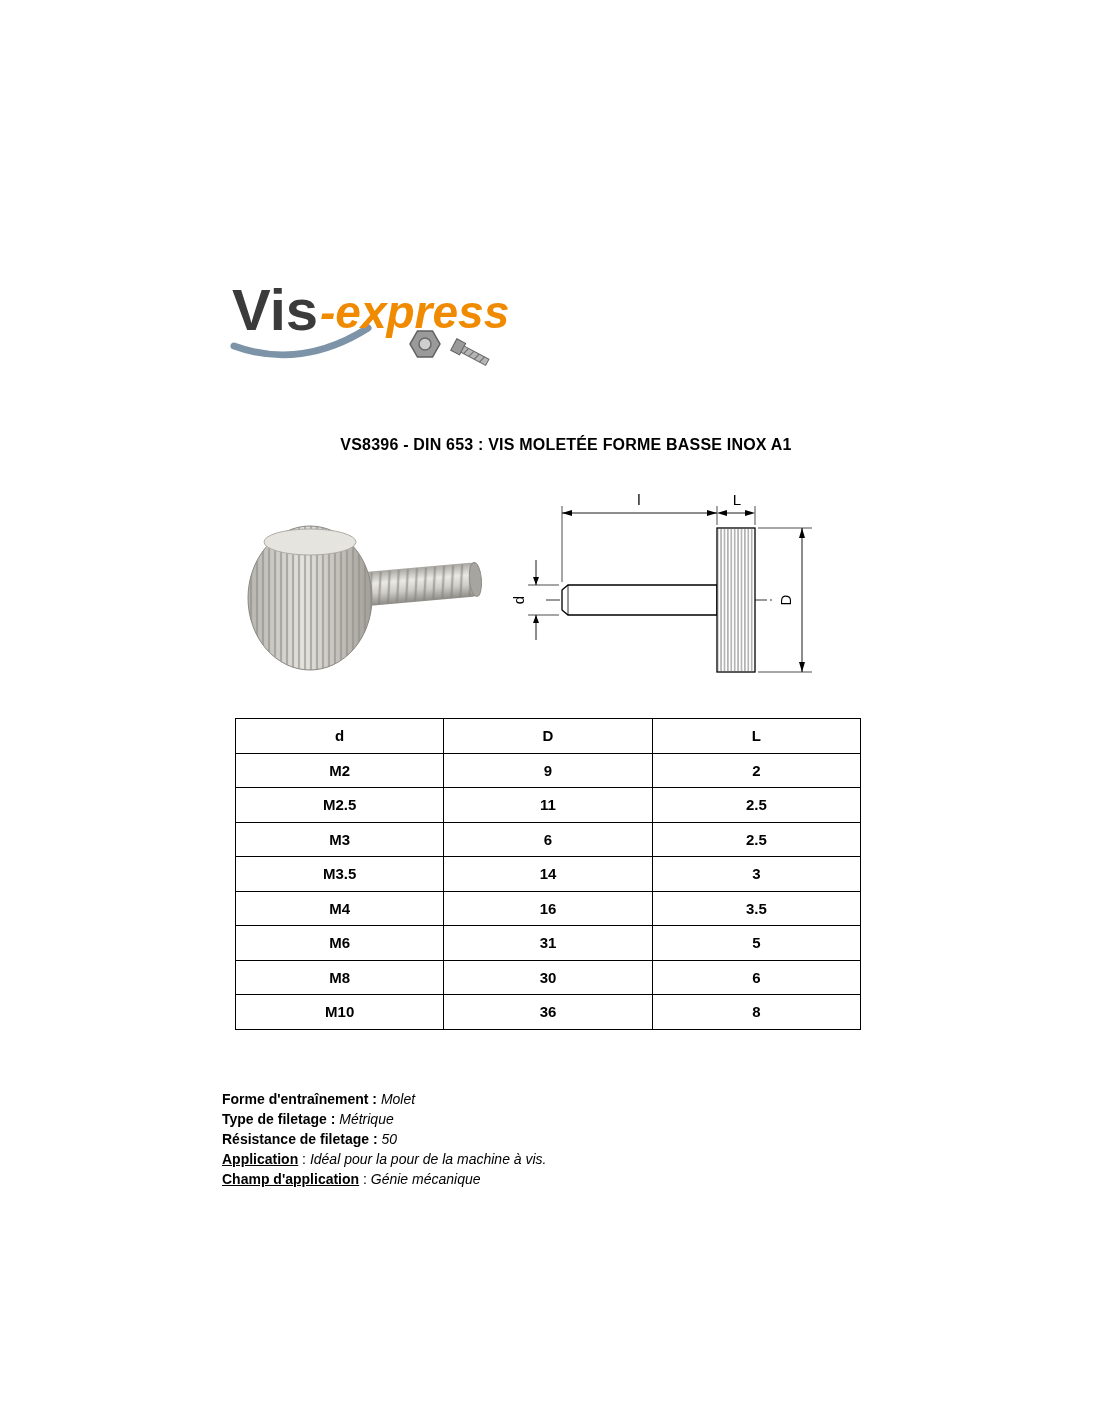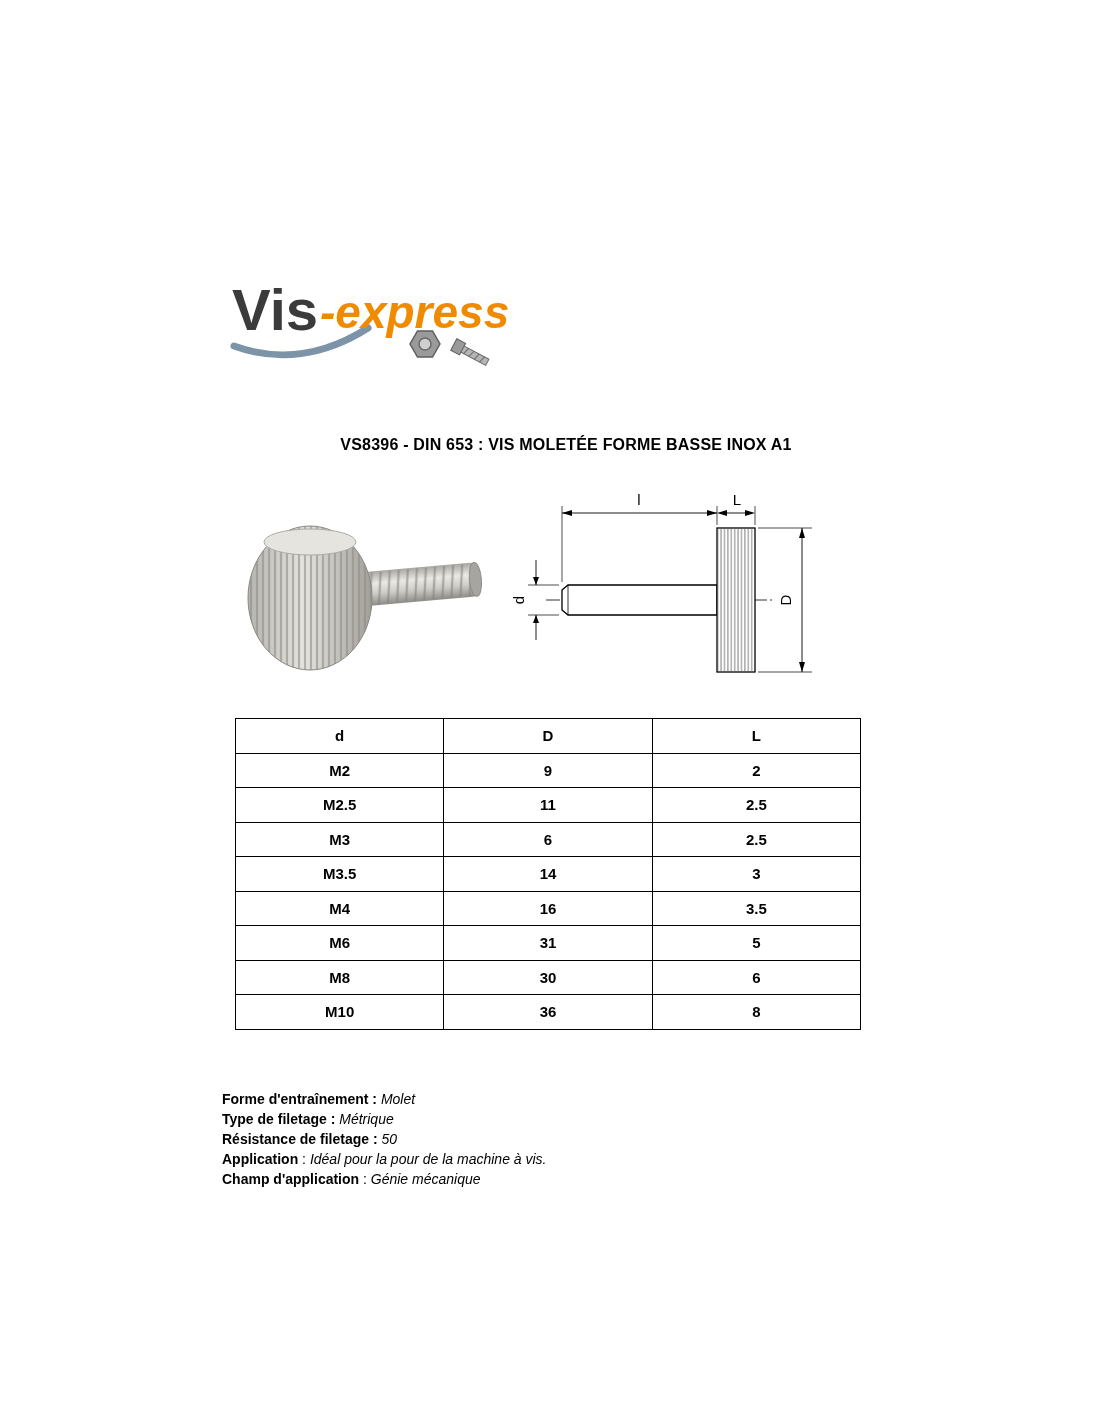--- a/index.html
+++ b/index.html
@@ -16,21 +16,21 @@
   .drawing-wrap { position:absolute; left:512px; top:448px; width:322px; height:226px; }
 
   table.dim-table { position:absolute; left:235px; top:678px; width:626px;
                     border-collapse:collapse; table-layout:fixed; }
   .dim-table th, .dim-table td { border:1px solid #000; height:34.5px; text-align:center;
                     vertical-align:middle; font-size:15px; font-weight:bold; background:#fff; }
 
   .specs { position:absolute; left:222px; top:1049px; font-size:14px; line-height:20px; }
   .spec-line  { white-space:nowrap; }
   .spec-label { font-weight:bold; }
-  .spec-label.u { }
+  .spec-label.u { text-decoration:underline; }
   .spec-sep   { white-space:pre; font-weight:bold; }
   .spec-sep.n { font-weight:normal; }
   .spec-value { font-weight:normal;font-style:italic; }
 </style>
 </head>
 <body>
 
 <div class="page">
 
   <svg class="logo" viewBox="0 0 300 128">

